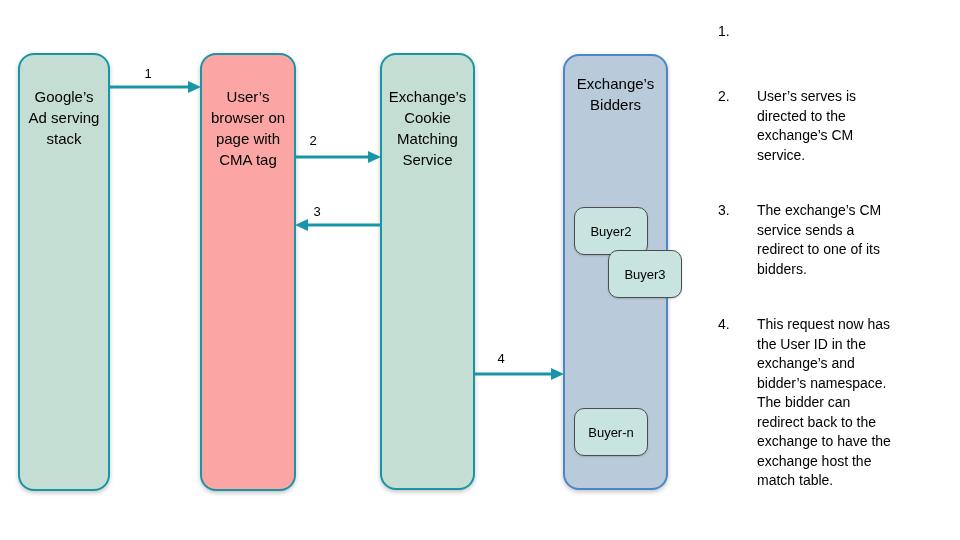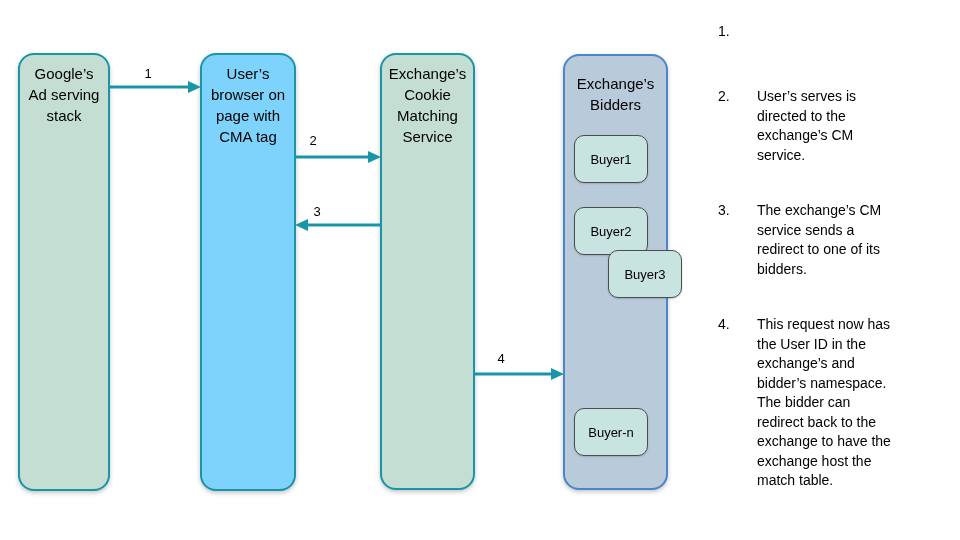--- a/index.html
+++ b/index.html
@@ -1,23 +1,23 @@
 <!DOCTYPE html>
 <html><head>
 <meta charset="utf-8">
 <style>
   html,body{margin:0;padding:0;background:#fff;}
   body{width:960px;height:540px;position:relative;overflow:hidden;
        font-family:"Liberation Sans","DejaVu Sans",sans-serif;color:#000;}
   .node{position:absolute;border:2px solid #1a95a5;border-radius:16px;
         box-sizing:border-box;box-shadow:0 2px 4px rgba(90,90,90,.35);}
-  .node-label{padding-top:8px;text-align:center;font-size:15px;line-height:21px;
+  .node-label{padding-top:31px;text-align:center;font-size:15px;line-height:21px;
               white-space:pre-line;}
   .fill-green{background:#c5ded4;}
-  .fill-blue{background:#7dd3fc;}
+  .fill-blue{background:#fca5a5;}
   #node-bidders{background:#b9cbdb;border-color:#4a86c8;}
   .buyer{position:absolute;left:9px;width:74px;height:48px;box-sizing:border-box;
          background:#c8e4e0;border:1.5px solid #4d4d4d;border-radius:10px;
          display:flex;align-items:center;justify-content:center;
          font-size:13px;box-shadow:0 1px 2px rgba(90,90,90,.3);}
   #arrow-svg{position:absolute;left:0;top:0;pointer-events:none;}
   .arrow-label{position:absolute;font-size:13px;width:14px;text-align:center;}
   #steps{position:absolute;left:718px;top:0;width:230px;}
   .step{position:absolute;display:flex;font-size:14px;line-height:19.5px;}
   .step-num{width:39px;flex:none;}
@@ -42,23 +42,20 @@
 <div class="node fill-green" id="node-cms" style="left:380px;top:53px;width:95px;height:437px;">
   <div class="node-label">Exchange’s
 Cookie
 Matching
 Service</div>
 </div>
 
 <div class="node" id="node-bidders" style="left:563px;top:54px;width:105px;height:436px;">
   <div class="node-label" style="padding-top:17px;">Exchange’s
 Bidders</div>
-  <div class="buyer" style="top:79px;">
-    <span>Buyer1</span>
-  </div>
   <div class="buyer" style="top:151px;">
     <span>Buyer2</span>
   </div>
   <div class="buyer" style="top:194px;margin-left:34px;">
     <span>Buyer3</span>
   </div>
   <div class="buyer" style="top:329px;margin-top:23px;">
     <span>Buyer-n</span>
   </div>
 </div>

